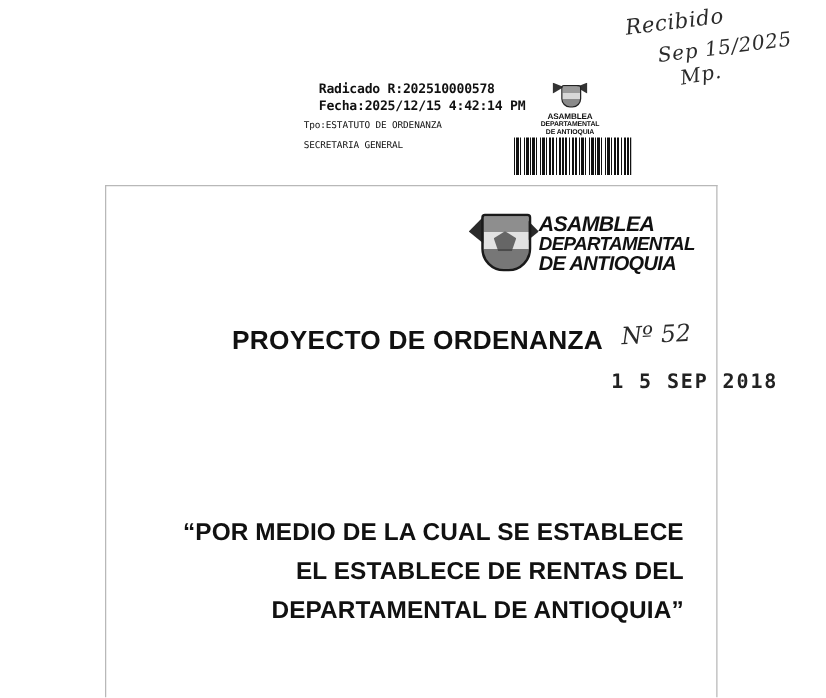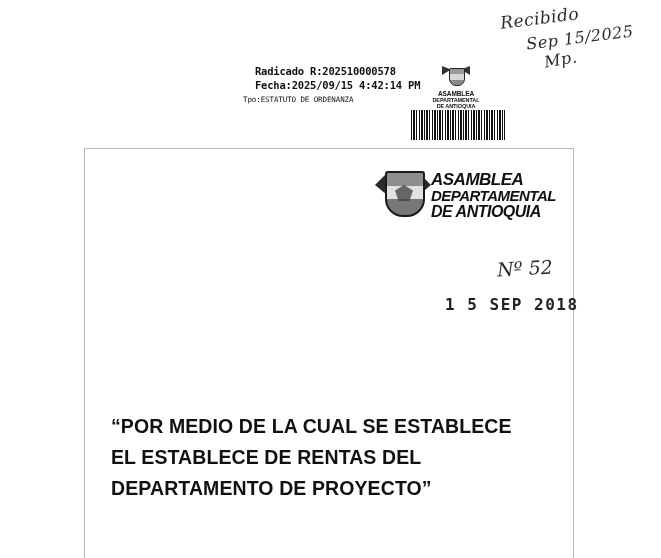--- a/index.html
+++ b/index.html
@@ -249,51 +249,53 @@
     left: 360px;
     font-family: "DejaVu Sans Mono", monospace;
     font-size: 16px;
     font-weight: bold;
     letter-spacing: 1.5px;
     color: #222;
     white-space: nowrap;
   }
   #date-stamp .u {
     text-underline-offset: 2px;
+    margin-left: 44px;
   }
 
   
   #doc-subject {
     position: absolute;
     top: 262px;
     left: 0;
     width: 100%;
-    text-align: left;
+    text-align: right;
     font-size: 19.5px;
     font-weight: bold;
     line-height: 31px;
     letter-spacing: 0.1px;
     color: #111;
     padding: 0 26px;
     box-sizing: border-box;
   }
 </style>
 </head>
 <body>
 
 <div id="handwriting">
   <div class="hw-line" id="hw-line-1">Recibido</div>
   <div class="hw-line" id="hw-line-2">Sep 15/2025</div>
   <div class="hw-line" id="hw-line-3">Mp.</div>
 </div>
 
 <div id="radicado">
   <div class="rad-main">Radicado R:202510000578</div>
-  <div class="rad-main">Fecha:2025/09/15 4:42:14 PM</div>
+  <div class="rad-main">Fecha:2025/12/15 4:42:14 PM</div>
   <div class="rad-sub">Tpo:ESTATUTO DE ORDENANZA</div>
+  <div class="rad-sub2">SECRETARIA GENERAL</div>
 </div>
 
 <div id="top-seal">
   <div class="seal-emblem">
     <div class="wing-l"></div>
     <div class="wing-r"></div>
     <div class="shield"></div>
   </div>
   <div class="seal-text">
     <div class="l1">ASAMBLEA</div>
@@ -312,26 +314,27 @@
       <div class="wing r"></div>
       <div class="shield-outer"></div>
     </div>
     <div class="logo-text">
       <div class="t1">ASAMBLEA</div>
       <div class="t2">DEPARTAMENTAL</div>
       <div class="t3">DE ANTIOQUIA</div>
     </div>
   </div>
 
+  <div id="doc-title">PROYECTO DE ORDENANZA</div>
   <div id="doc-number">Nº 52</div>
 
   <div id="date-stamp">
     <span class="u">1 5</span>
     <span>SEP 2018</span>
   </div>
 
   <div id="doc-subject">
     <div>“POR MEDIO DE LA CUAL SE ESTABLECE</div>
     <div>EL ESTABLECE DE RENTAS DEL</div>
-    <div>DEPARTAMENTO DE PROYECTO”</div>
+    <div>DEPARTAMENTAL DE ANTIOQUIA”</div>
   </div>
 
 </div>
 
 </body></html>

